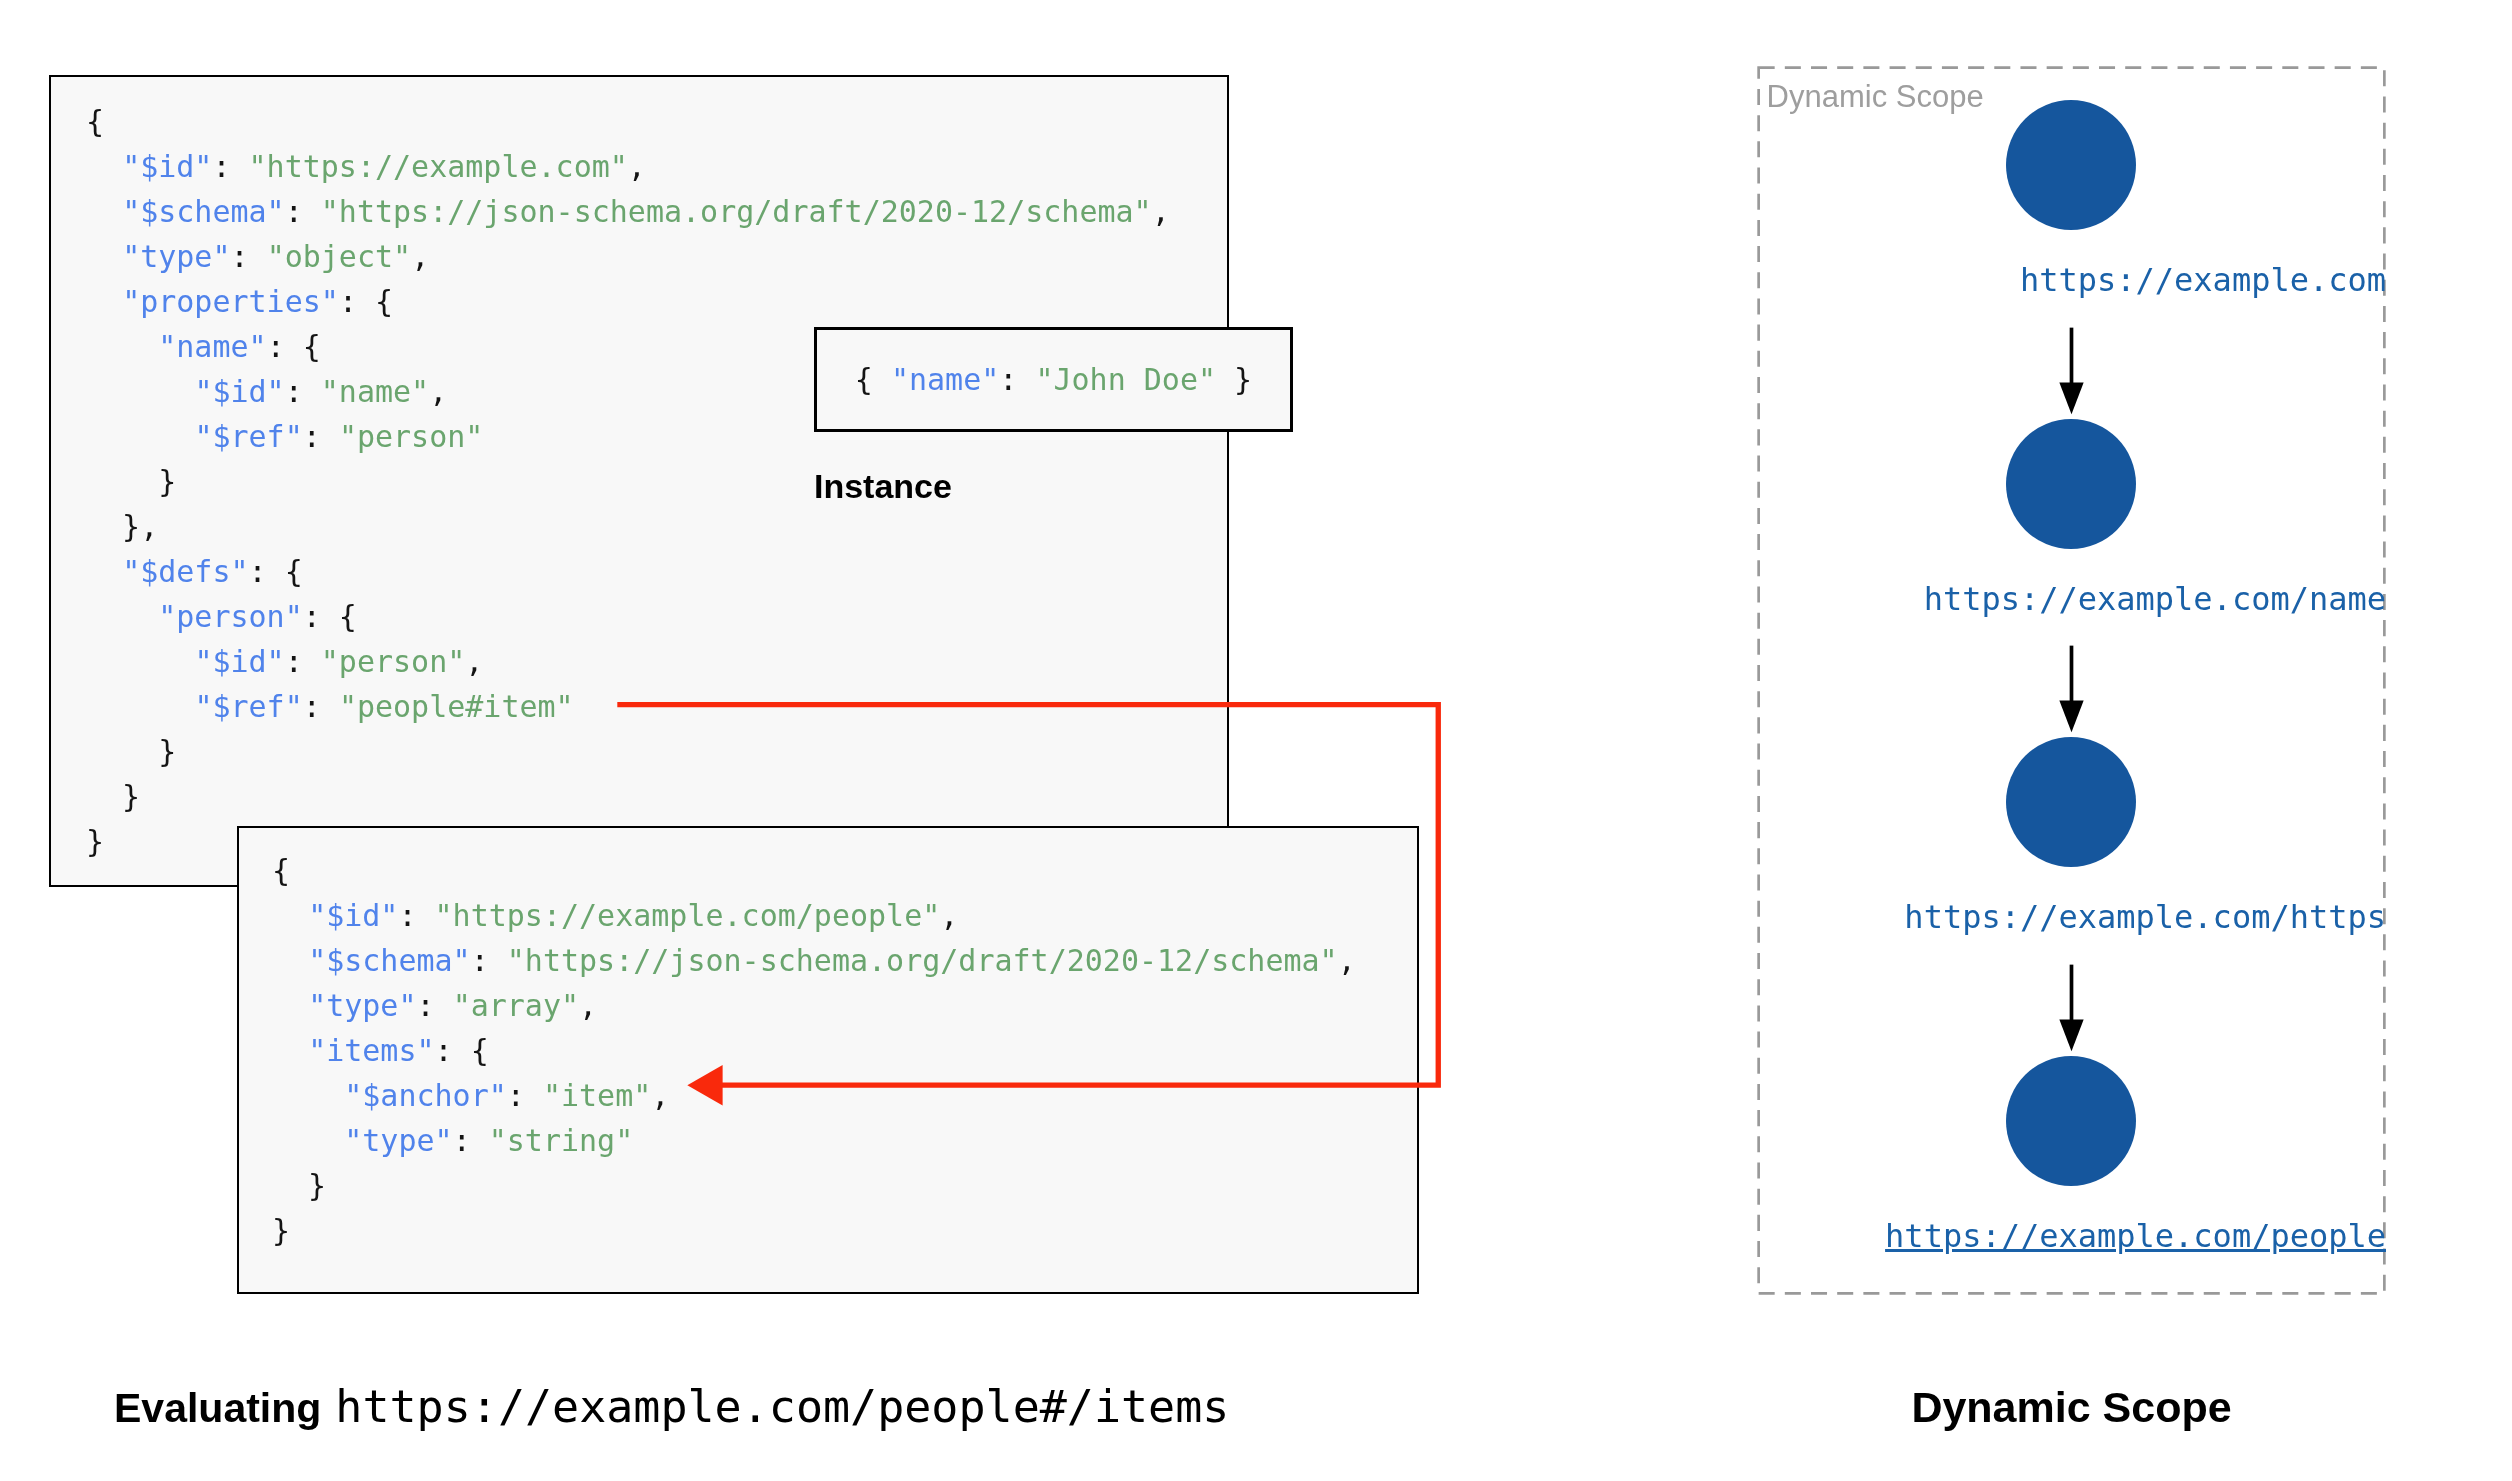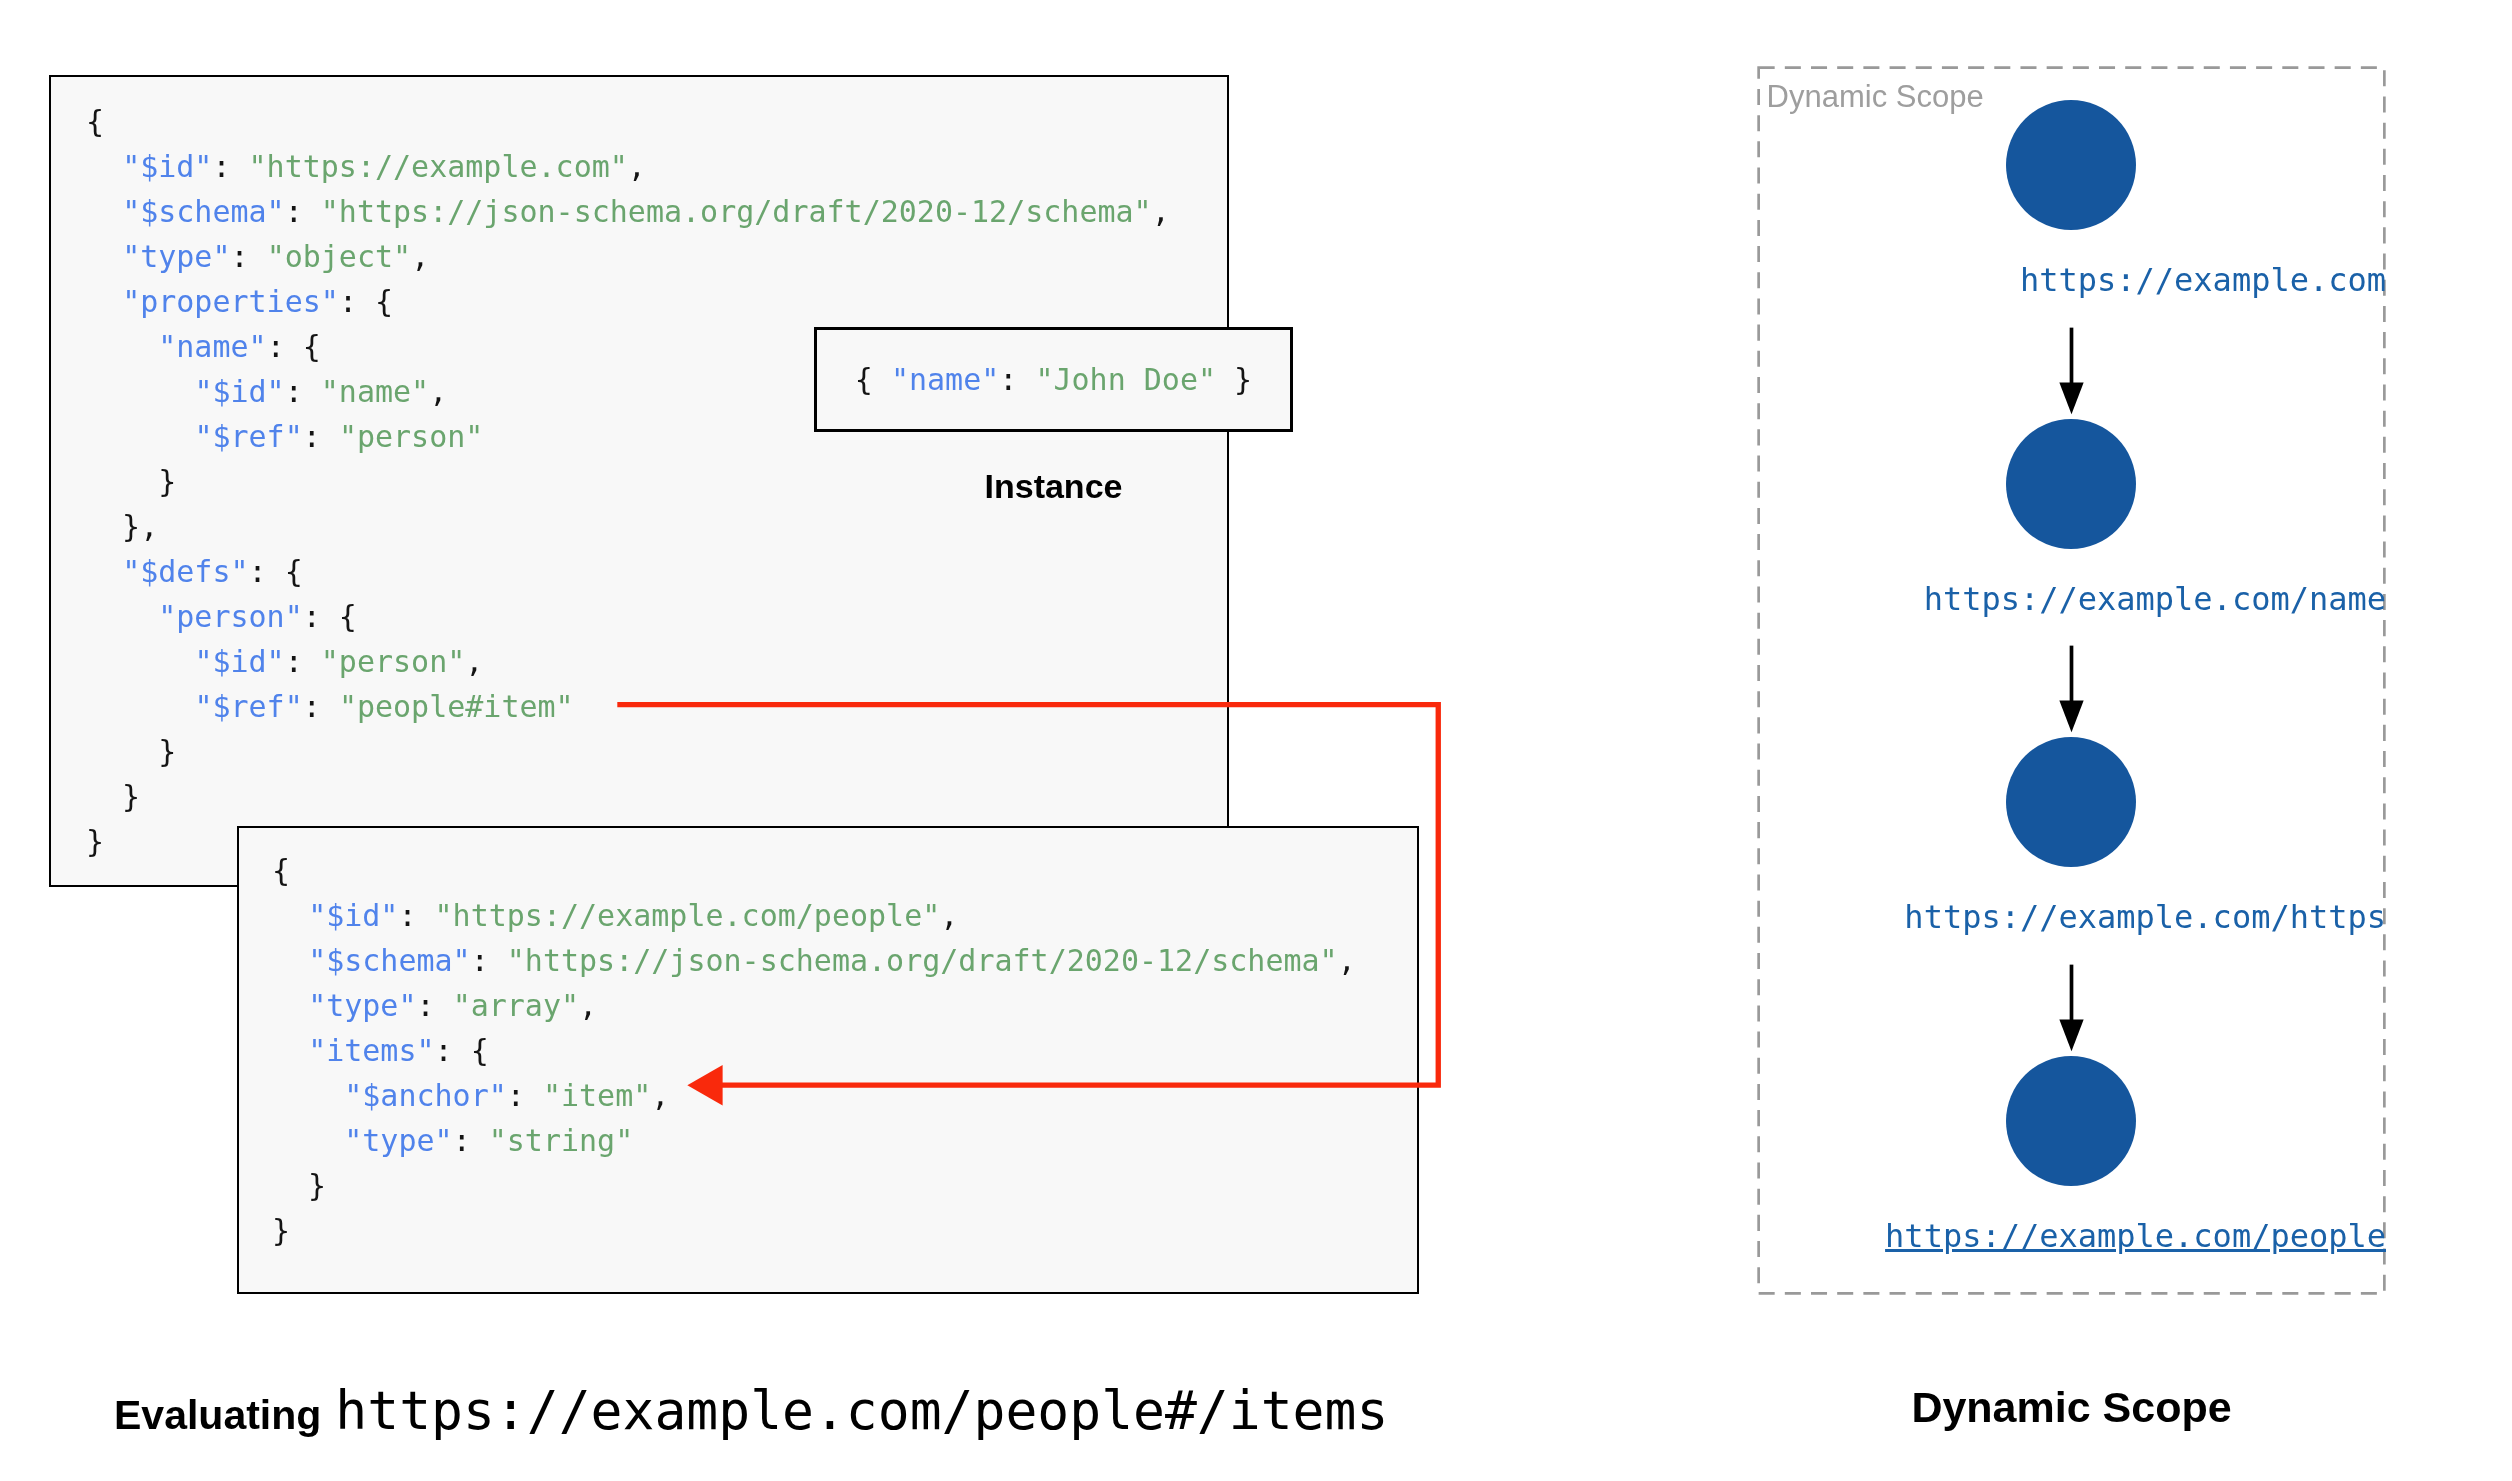--- a/index.html
+++ b/index.html
@@ -32,21 +32,21 @@
     white-space: pre;
     color: var(--plain, #141414);
   }
   .schema1 .code { padding: 22px 0 0 35px; }
   .schema2 .code { padding: 20.3px 0 0 33px; }
   .instance-box .code { padding: 0; line-height: 34px; }
   .tok-key { color: var(--key, #5083eb); }
   .tok-str { color: var(--str, #6aa56e); }
   .instance-caption {
     position: absolute; left: 814px; top: 467px; width: 479px;
-    text-align: center; font-size: 34px; font-weight: bold; color: #000; z-index: 3;
+    font-size: 34px; font-weight: bold; color: #000; z-index: 3;
   }
   .red-overlay {
     position: absolute; left: 0; top: 0; width: 2512px; height: 1482px;
     pointer-events: none; z-index: 5;
   }
   .scope-panel {
     position: absolute; left: 1757px; top: 66px; width: 629px; height: 1229px;
     z-index: 1;
   }
   .panel-frame { position: absolute; left: 0; top: 0; width: 629px; height: 1229px; }
@@ -61,21 +61,21 @@
   .scope-url {
     position: absolute; left: 0; width: 629px; text-align: right;
     font-family: "DejaVu Sans Mono", "Liberation Mono", monospace;
     font-size: 32px; line-height: 43px; color: var(--url-blue, #1a61a8);
   }
   .scope-arrow { position: absolute; left: 296px; width: 37px; height: 91px; }
   .bottom-caption { position: absolute; white-space: nowrap; color: #000; }
   .left-caption  { left: 114px; top: 1380px; font-size: 41px; font-weight: bold; }
   .left-caption .mono-part {
     font-family: "DejaVu Sans Mono", "Liberation Mono", monospace;
-    font-size: 53px; font-weight: normal; margin-left: 14px;
+    font-size: 45px; font-weight: normal; margin-left: 14px;
   }
   .right-caption {
     left: 1757px; top: 1383px; width: 629px; text-align: center;
     font-size: 43px; font-weight: bold;
   }
 </style>
 </head>
 <body>
 
 <div class="canvas">

